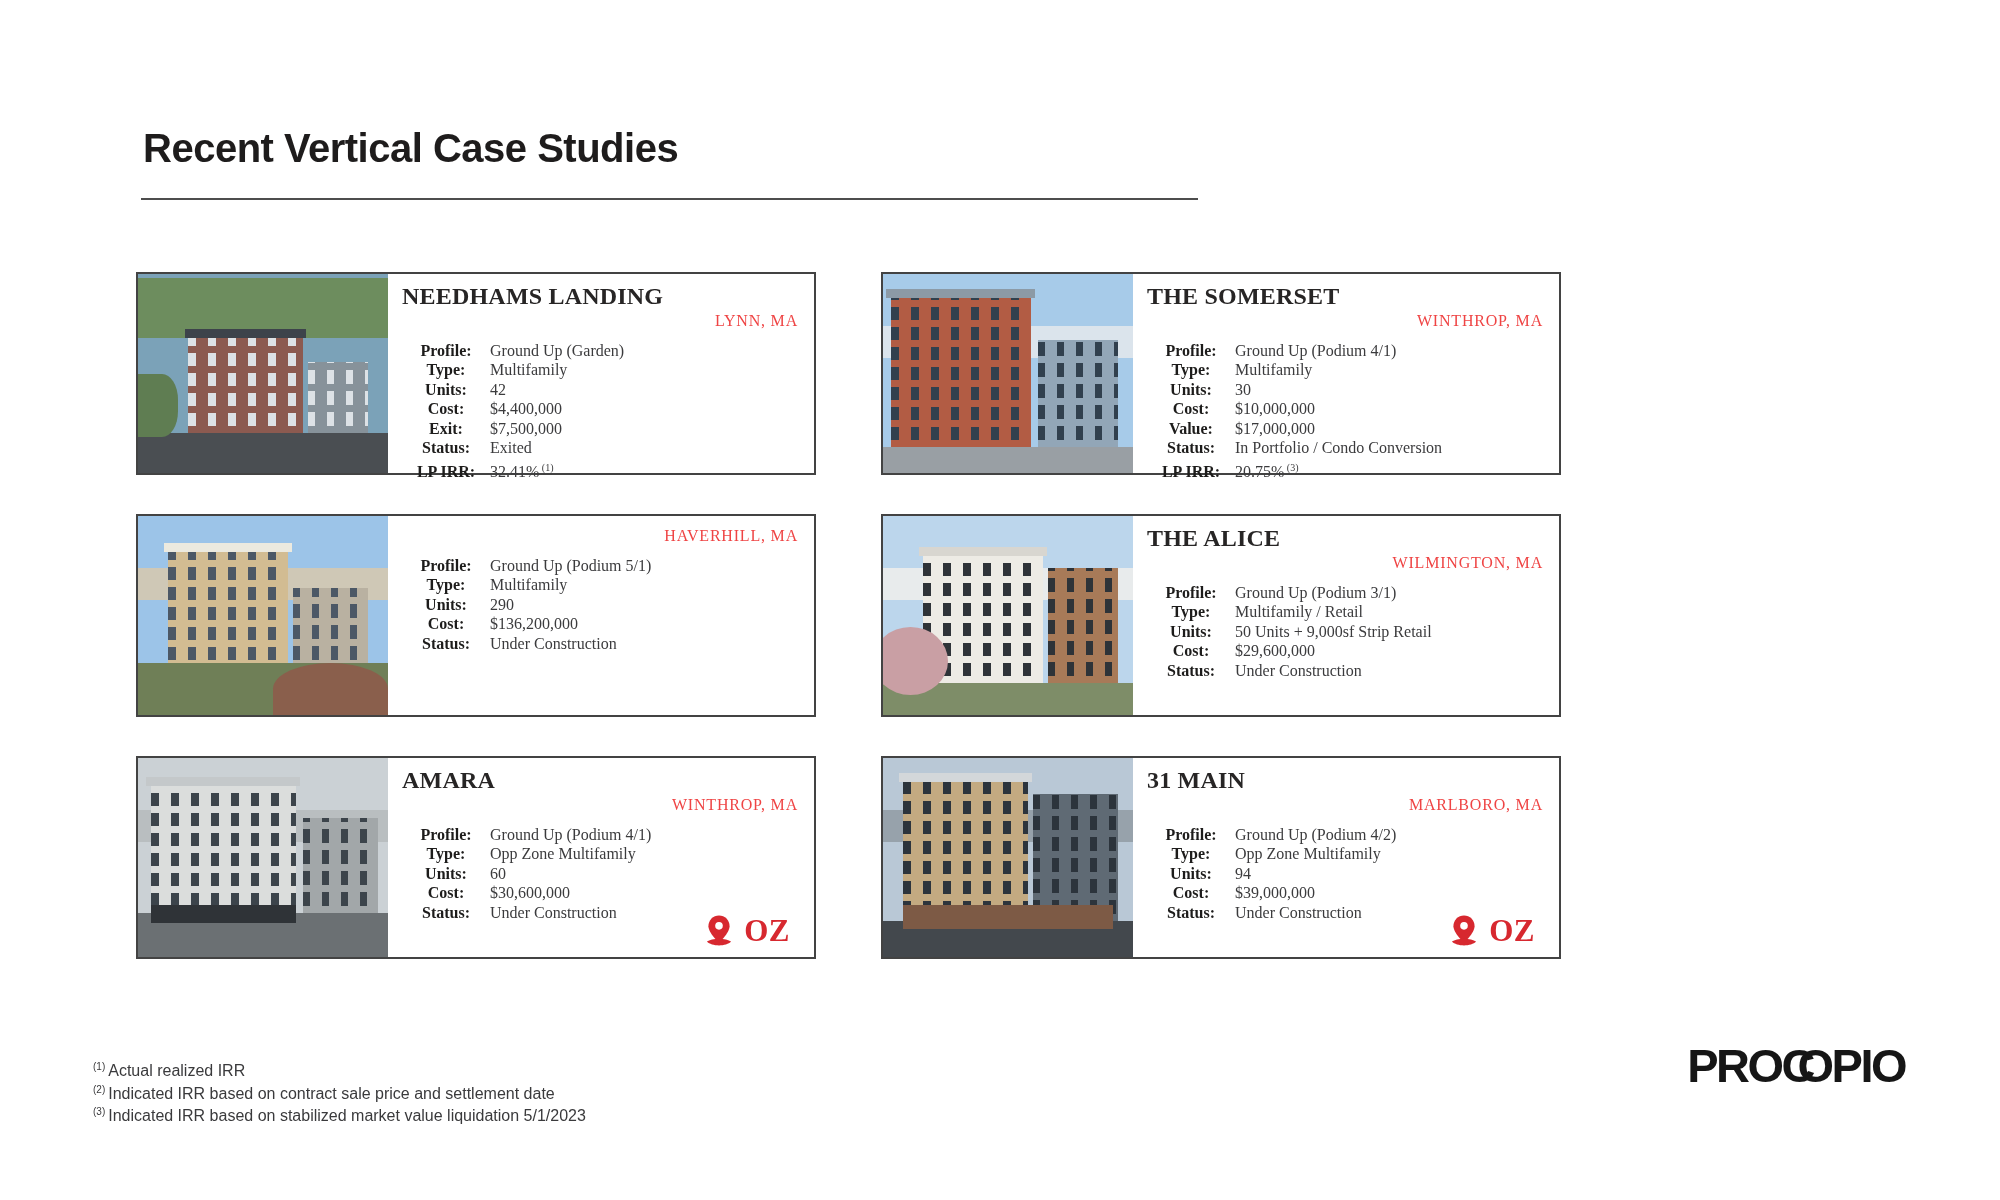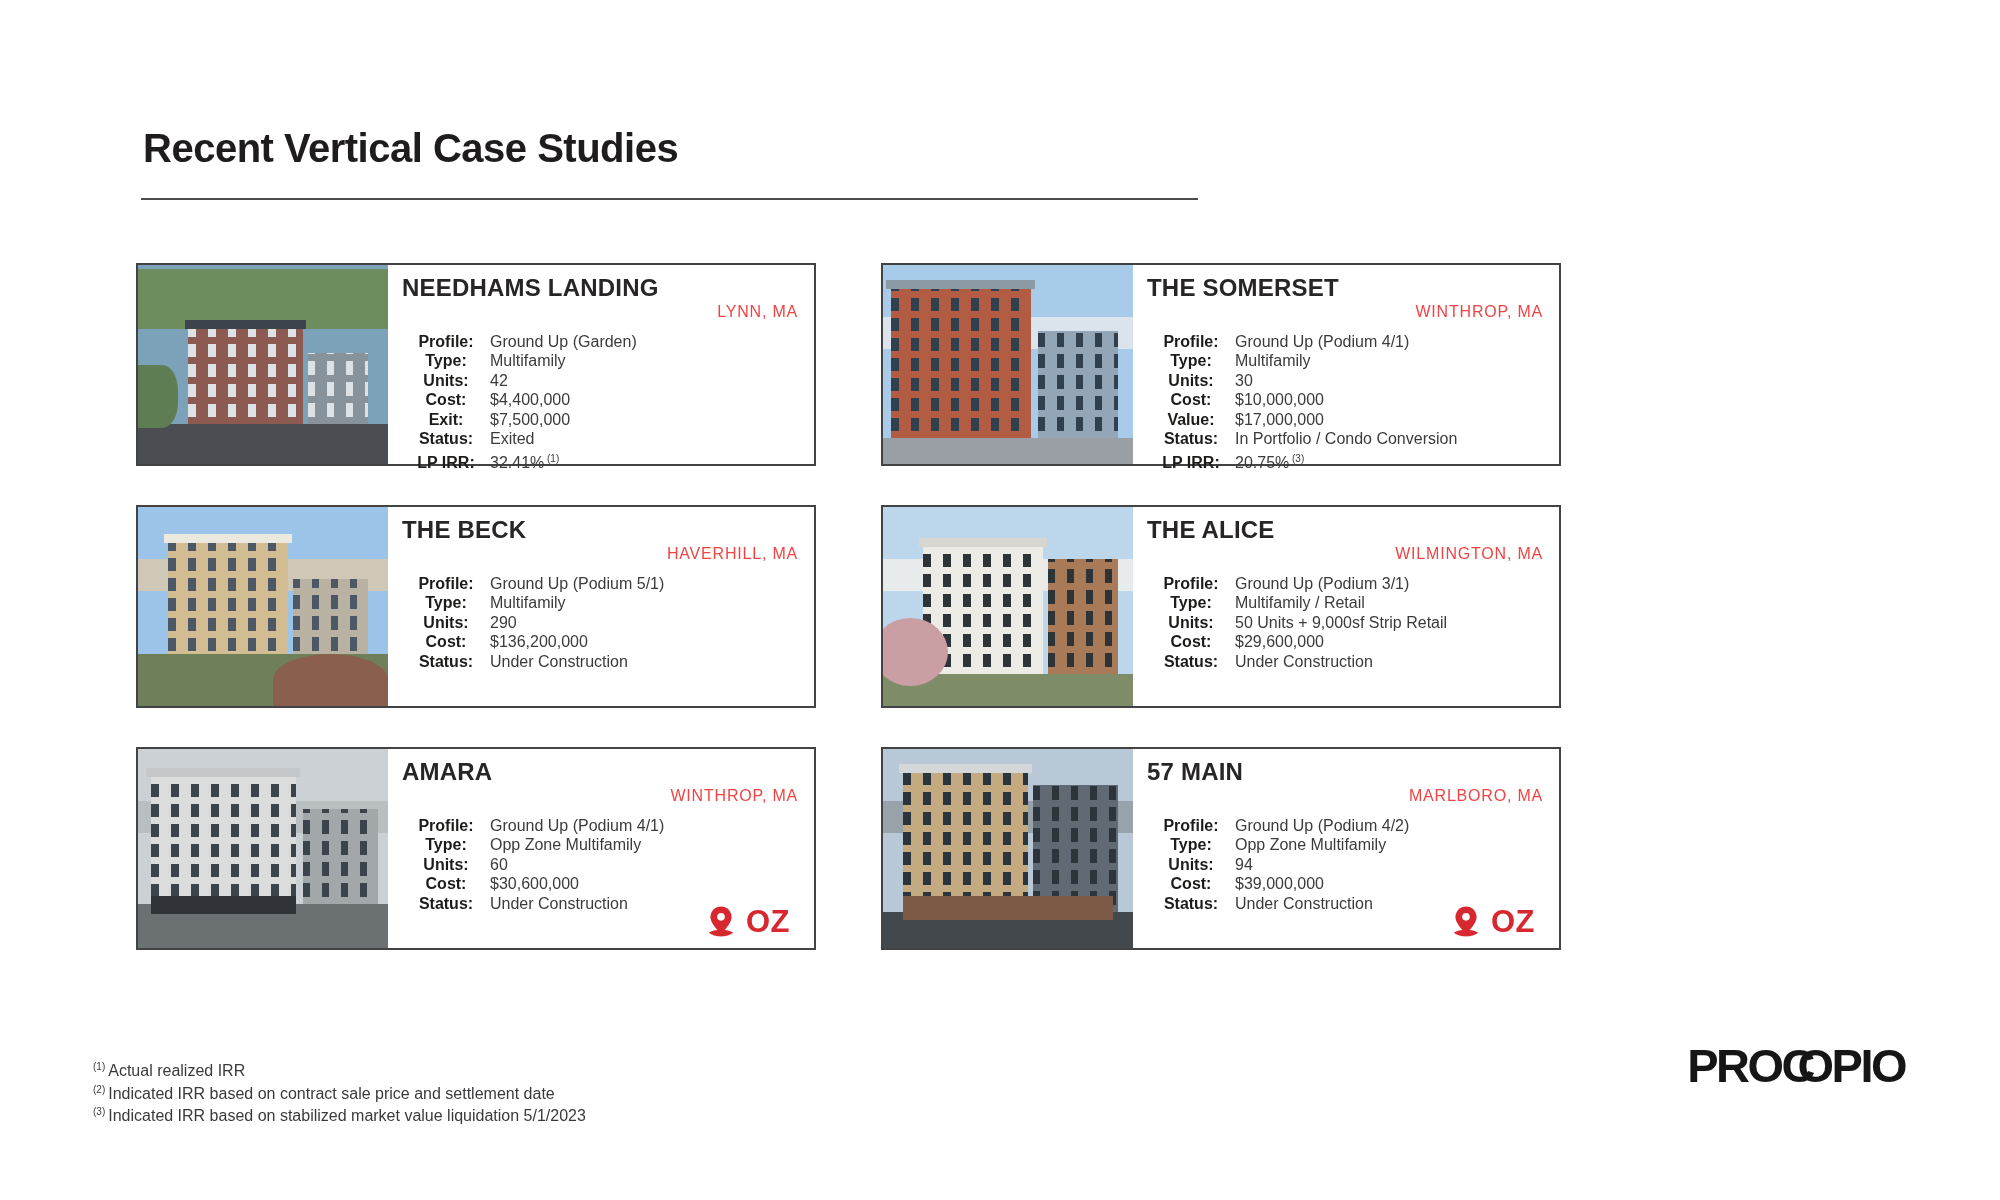--- a/index.html
+++ b/index.html
@@ -5,22 +5,22 @@
   html,body{margin:0;padding:0;background:#ffffff;}
   body{font-family:"Liberation Sans","DejaVu Sans",sans-serif;color:#222;}
   .slide{position:relative;width:2000px;height:1200px;background:#ffffff;overflow:hidden;}
 
   
   .page-title{position:absolute;left:143px;top:126px;font-size:40px;font-weight:700;
     color:#1e1c1c;letter-spacing:-0.5px;}
   .title-rule{position:absolute;left:141px;top:198px;width:1057px;height:2px;background:#4d4d4d;}
 
   
-  .grid{position:absolute;left:136px;top:263px;display:grid;
-    grid-template-columns:680px 680px;column-gap:65px;row-gap:39px;}
+  .grid{position:absolute;left:136px;top:272px;display:grid;
+    grid-template-columns:680px 680px;column-gap:65px;row-gap:39px;font-family:Liberation Serif, serif;}
   .card{position:relative;height:203px;border:2px solid #434343;background:#fff;
     display:flex;box-sizing:border-box;}
   .card-text{position:relative;flex:1;padding:9px 16px 6px 14px;}
   .c-name{font-size:24px;font-weight:700;color:#272525;letter-spacing:0.2px;line-height:27px;}
   .c-loc{font-size:16px;color:#ef4444;letter-spacing:0.8px;line-height:19px;margin-top:1px;text-align:right;}
   .details{margin-top:11px;}
   .drow{line-height:19.4px;font-size:16px;white-space:nowrap;}
   .dlabel{display:inline-block;width:88px;font-weight:700;color:#1d1c1b;text-align:center;}
   .dvalue{color:#3b3b3d;}
   .dsup{font-size:10px;color:#3b3b3d;}
@@ -150,21 +150,20 @@
 
   <div class="card">
     <div class="photo photo-2">
       <div class="ph ph-band"></div>
       <div class="ph ph-bldg ph-bldg-a"></div>
       <div class="ph ph-bldg ph-bldg-b"></div>
       <div class="ph ph-ground"></div>
       <div class="ph ph-accent"></div>
     </div>
     <div class="card-text">
-      <div class="c-name">THE BECK</div>
       <div class="c-loc">HAVERHILL, MA</div>
       <div class="details">
             <div class="drow"><span class="dlabel">Profile:</span><span class="dvalue">Ground Up (Podium 5/1)</span></div>
             <div class="drow"><span class="dlabel">Type:</span><span class="dvalue">Multifamily</span></div>
             <div class="drow"><span class="dlabel">Units:</span><span class="dvalue">290</span></div>
             <div class="drow"><span class="dlabel">Cost:</span><span class="dvalue">$136,200,000</span></div>
             <div class="drow"><span class="dlabel">Status:</span><span class="dvalue">Under Construction</span></div>
           </div>
 
     </div>
@@ -223,21 +222,21 @@
 
   <div class="card">
     <div class="photo photo-5">
       <div class="ph ph-band"></div>
       <div class="ph ph-bldg ph-bldg-a"></div>
       <div class="ph ph-bldg ph-bldg-b"></div>
       <div class="ph ph-ground"></div>
       <div class="ph ph-accent"></div>
     </div>
     <div class="card-text">
-      <div class="c-name">57 MAIN</div>
+      <div class="c-name">31 MAIN</div>
       <div class="c-loc">MARLBORO, MA</div>
       <div class="details">
             <div class="drow"><span class="dlabel">Profile:</span><span class="dvalue">Ground Up (Podium 4/2)</span></div>
             <div class="drow"><span class="dlabel">Type:</span><span class="dvalue">Opp Zone Multifamily</span></div>
             <div class="drow"><span class="dlabel">Units:</span><span class="dvalue">94</span></div>
             <div class="drow"><span class="dlabel">Cost:</span><span class="dvalue">$39,000,000</span></div>
             <div class="drow"><span class="dlabel">Status:</span><span class="dvalue">Under Construction</span></div>
           </div>
       <div class="oz">
         <svg width="30" height="32" viewBox="0 0 24 26">

